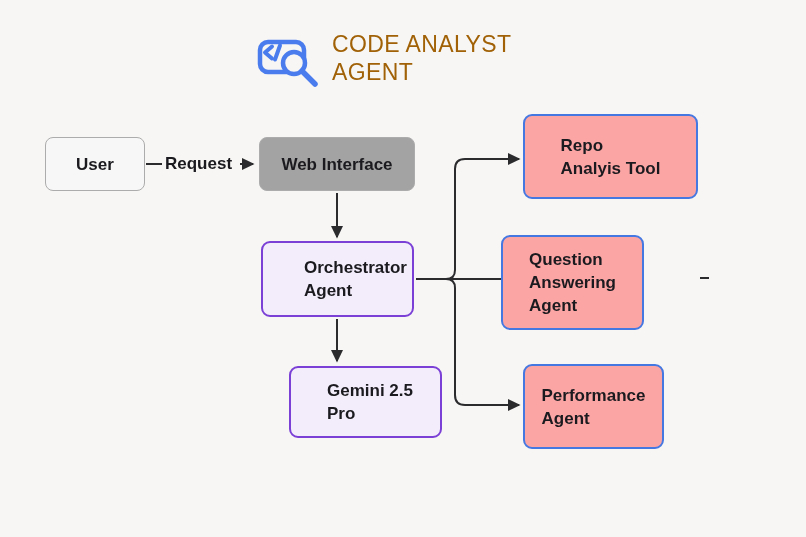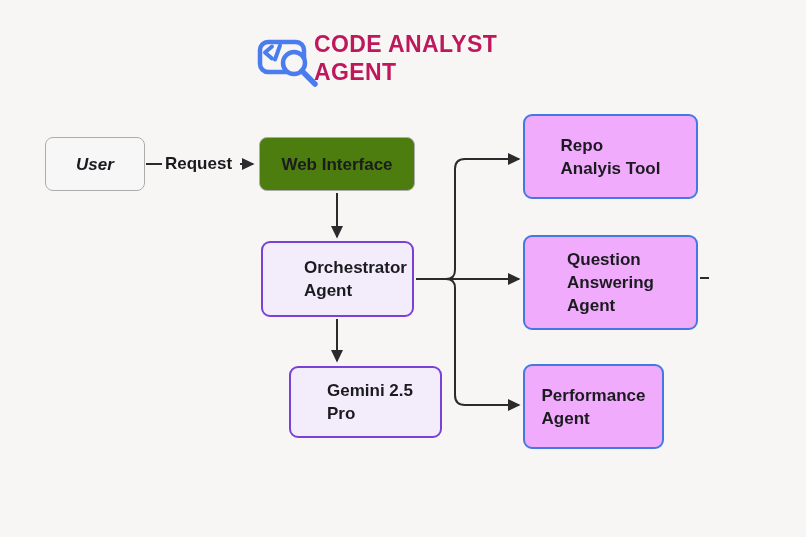--- a/index.html
+++ b/index.html
@@ -15,64 +15,64 @@
     overflow: hidden;
   }
   
   .header-icon {
     position: absolute;
     left: 256px; top: 36px;
     width: 66px; height: 58px;
   }
   .title {
     position: absolute;
-    left: 314px; top: 30px;
+    left: 332px; top: 30px;
     font-size: 23px;
     line-height: 28px;
-    font-weight: 700;
+    font-weight: 400;
     letter-spacing: 0.4px;
-    color: #be185d;
+    color: #a16207;
     white-space: pre;
   }
   
   .node {
     position: absolute;
     display: flex;
     align-items: center;
     justify-content: center;
     font-size: 17px;
     line-height: 23px;
     font-weight: 600;
     color: #1B1B1F;
     white-space: pre-line;
     text-align: left;
   }
   .node-gray {
     background: #F7F7F7;
     border: 1.5px solid #ACACAC;
     border-radius: 8px;
   }
-  .node-gray.lighter { background: #4d7c0f; }
+  .node-gray.lighter { background: #a3a3a3; }
   .node-purple {
     background: #F3EDFB;
     border: 2px solid #7B40D6;
     border-radius: 9px;
     padding-left: 36px;
   }
   .node-blue {
-    background: #f0abfc;
+    background: #fca5a5;
     border: 2px solid #4678E2;
     border-radius: 9px;
   }
-  #node-user          { left: 45px;  top: 137px; width: 100px; height: 54px; font-style: italic; }
+  #node-user          { left: 45px;  top: 137px; width: 100px; height: 54px; }
   #node-web-interface { left: 259px; top: 137px; width: 156px; height: 54px; }
   #node-orchestrator  { left: 261px; top: 241px; width: 153px; height: 76px; }
   #node-gemini        { left: 261px; top: 366px; width: 153px; height: 72px; margin-left: 28px; }
   #node-repo          { left: 523px; top: 114px; width: 175px; height: 85px; }
-  #node-question      { left: 523px; top: 235px; width: 175px; height: 95px; }
+  #node-question      { left: 501px; top: 235px; width: 143px; height: 95px; }
   #node-performance   { left: 523px; top: 364px; width: 141px; height: 85px; }
   
   .edge-label {
     position: absolute;
     font-size: 17px;
     font-weight: 600;
     line-height: 23px;
     color: #1B1B1F;
     white-space: pre-line;
   }

